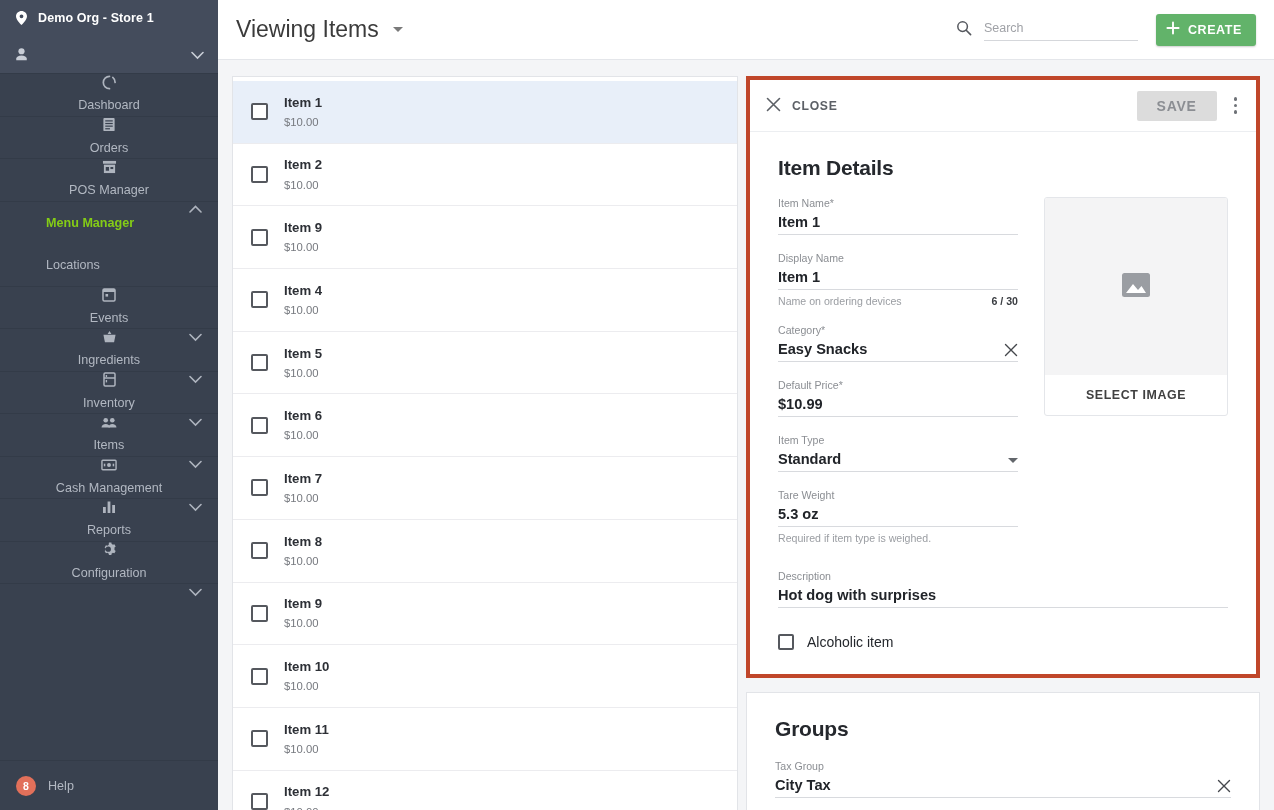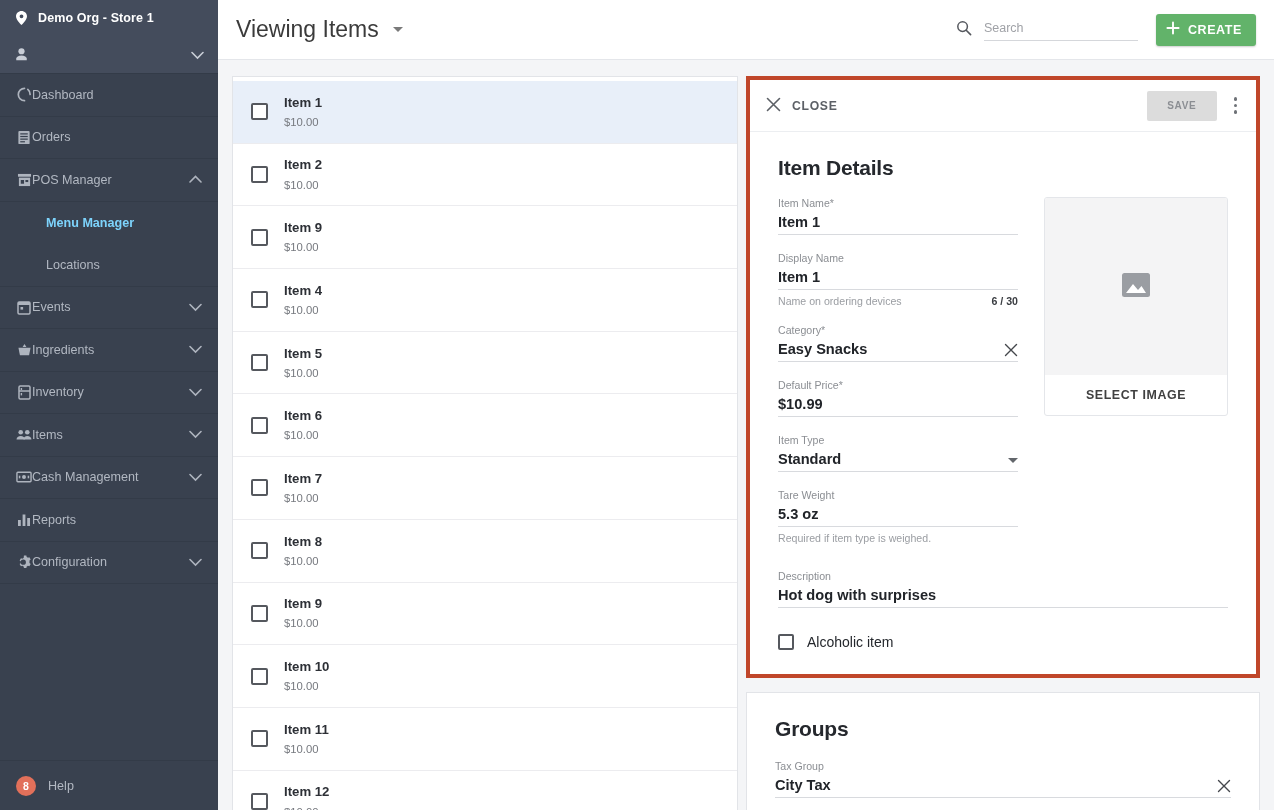--- a/index.html
+++ b/index.html
@@ -29,35 +29,36 @@
   .sb-org .gi { width: 14px; display:flex; align-items:center; justify-content:center; }
   .sb-user {
     display: flex; align-items: center;
     padding: 0 14px; height: 38px;
     border-bottom: 1px solid #333b48;
   }
   .sb-user .gi { width: 16px; display:flex; align-items:center; }
   .sb-user .chev { margin-left: auto; }
   .nav { flex: 1 1 auto; overflow: hidden; }
   .nav-item {
-    display: flex; align-items: center; gap: 0;
+    display: flex; align-items: center; gap: 8px;
     height: 42.5px; padding: 0 16px;
     color: #b2b8c2; font-size: 12.6px;
     border-bottom: 1px solid #333b48;
     cursor: pointer;
+    flex-direction: column;
   }
   .nav-item .ico { width: 16px; height:16px; display:flex; align-items:center; justify-content:center; flex: 0 0 16px; }
   .nav-item .chev { margin-left: auto; display:flex; }
   .nav-item.expanded { background: #39414f; }
   .sub-item {
     height: 42px; display: flex; align-items: center;
     padding: 0 16px 0 46px; font-size: 12.6px;
     color: #b2b8c2; cursor: pointer;
   }
-  .sub-item.active { color: #7dd3fc; font-weight: bold; }
+  .sub-item.active { color: #84cc16; font-weight: bold; }
   .sub-wrap { border-bottom: 1px solid #333b48; }
   .sb-help {
     height: 50px; display: flex; align-items: center; gap: 12px;
     padding: 0 16px; border-top: 1px solid #333b48;
     color: #b2b8c2; font-size: 12.6px; cursor: pointer;
   }
   .help-badge {
     width: 20px; height: 20px; border-radius: 50%;
     background: #e2705a; color: #fff;
     font-size: 10.5px; font-weight: bold;
@@ -142,21 +143,21 @@
   }
   .close-btn {
     display: flex; align-items: center; gap: 11px;
     color: #5c6066; font-size: 12.2px; font-weight: bold;
     letter-spacing: .7px; cursor: pointer; background:none; border:none;
     font-family: inherit; padding: 0;
   }
   .head-right { margin-left: auto; display: flex; align-items: center; gap: 12px; }
   .btn-save {
     background: #dcdcdc; color: #8b8e93; border: none; border-radius: 2px;
-    height: 30px; padding: 0 20px; font-size: 10px; font-weight: bold;
+    height: 30px; padding: 0 20px; font-size: 14px; font-weight: bold;
     letter-spacing: .7px; font-family: inherit; cursor: default;
   }
   .kebab { display: flex; flex-direction: column; gap: 3px; padding: 6px 5px; cursor: pointer; }
   .kebab i { width: 3.5px; height: 3.5px; border-radius: 50%; background: #6e7277; display:block; }
 
   .panel-body { padding: 24px 28px 26px 28px; display: flex; gap: 0; }
   .sec-title { font-size: 21px; font-weight: bold; color: #25282d; letter-spacing: -.2px; }
   .form-col { flex: 1 1 auto; min-width: 0; padding-right: 26px; }
   .fld { margin-top: 17px; position: relative; }
   .fld-label { font-size: 10.6px; color: #8b8e93; margin-bottom: 5px; }

